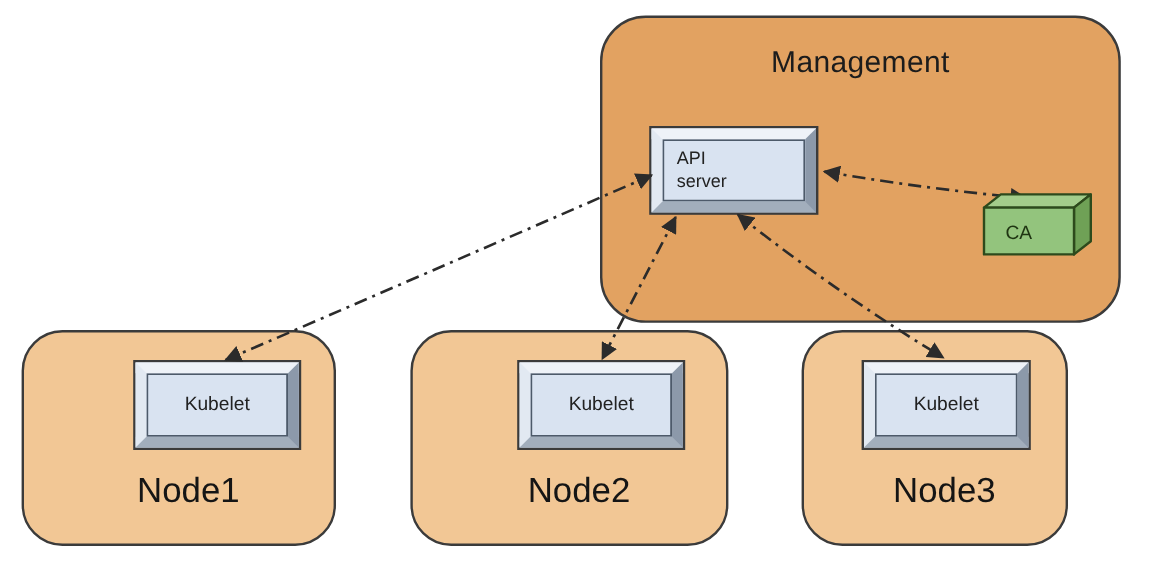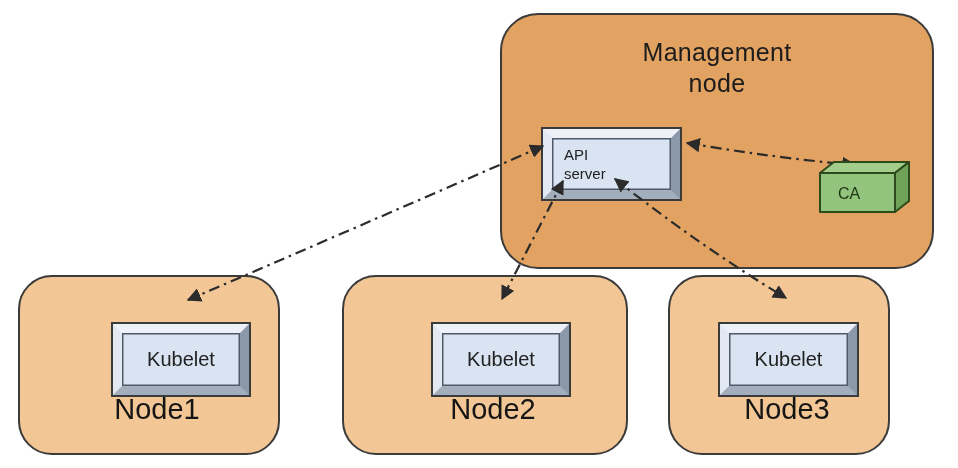--- a/index.html
+++ b/index.html
@@ -8,21 +8,21 @@
 
   .canvas { position: absolute; inset: 0; width: 958px; height: 468px; }
 
   
   .group-box {
     position: absolute;
     border: 2.5px solid #3b3b3b;
     border-radius: 38px;
   }
   .mgmt { left: 500px; top: 13px; width: 434px; height: 256px; background: #e2a261; }
-  .worker { top: 275px; width: 286px; height: 180px; background: #f2c795; border-radius: 34px; }
+  .worker { top: 275px; width: 265px; height: 180px; background: #f2c795; border-radius: 34px; }
   .worker.n1 { left: 18px;  width: 262px; }
   .worker.n2 { left: 342px; }
   .worker.n3 { left: 668px; width: 222px; }
 
   .mgmt-title {
     position: absolute; left: 0; right: 0; top: 22px;
     text-align: center; font-size: 25px; line-height: 1.22;
     color: #1c1c1c; letter-spacing: 0.3px;
   }
   .worker-label {
@@ -30,23 +30,23 @@
     text-align: center; font-size: 29px; color: #151515; margin-left: 16px;
   }
 
   
   .device {
     position: absolute;
     border: 9px solid;
     border-color: #eef2f8 #8c99aa #a2aebc #e2e9f2; 
     background: #d9e3f1;
     box-shadow: 0 0 0 2px #3b3b3b, inset 0 0 0 1.5px #4d5a6a;
-    display: flex; align-items: center; justify-content: center; margin-top: 22px;
+    display: flex; align-items: center; justify-content: center;
   }
-  .device .face-label { font-size: 20px; color: #222222; text-align: center; }
+  .device .face-label { font-size: 16px; color: #222222; text-align: center; }
   .api { left: 543px; top: 107px; width: 137px; height: 70px; justify-content: flex-start; }
   .api .face-label { font-size: 15px; text-align: left; padding-left: 12px; line-height: 1.3; }
   .kub1 { left: 113px; top: 302px; width: 136px; height: 71px; }
   .kub2 { left: 433px; top: 302px; width: 136px; height: 71px; }
   .kub3 { left: 720px; top: 302px; width: 137px; height: 71px; }
 
   
   svg.overlay { position: absolute; inset: 0; pointer-events: none; }
   .edge {
     fill: none; stroke: #2b2b2b; stroke-width: 2.2;
@@ -56,21 +56,20 @@
   .ca-text { font-family: "Liberation Sans", sans-serif; font-size: 16px; fill: #1f3512; }
 </style>
 </head>
 <body>
 
 <div class="canvas">
 
   <div class="group-box mgmt">
     <div class="mgmt-title">
       <div>Management</div>
-      <div>node</div>
     </div>
   </div>
 
   <div class="group-box worker n1">
     <div class="worker-label">Node1</div>
   </div>
   <div class="group-box worker n2">
     <div class="worker-label">Node2</div>
   </div>
   <div class="group-box worker n3">

